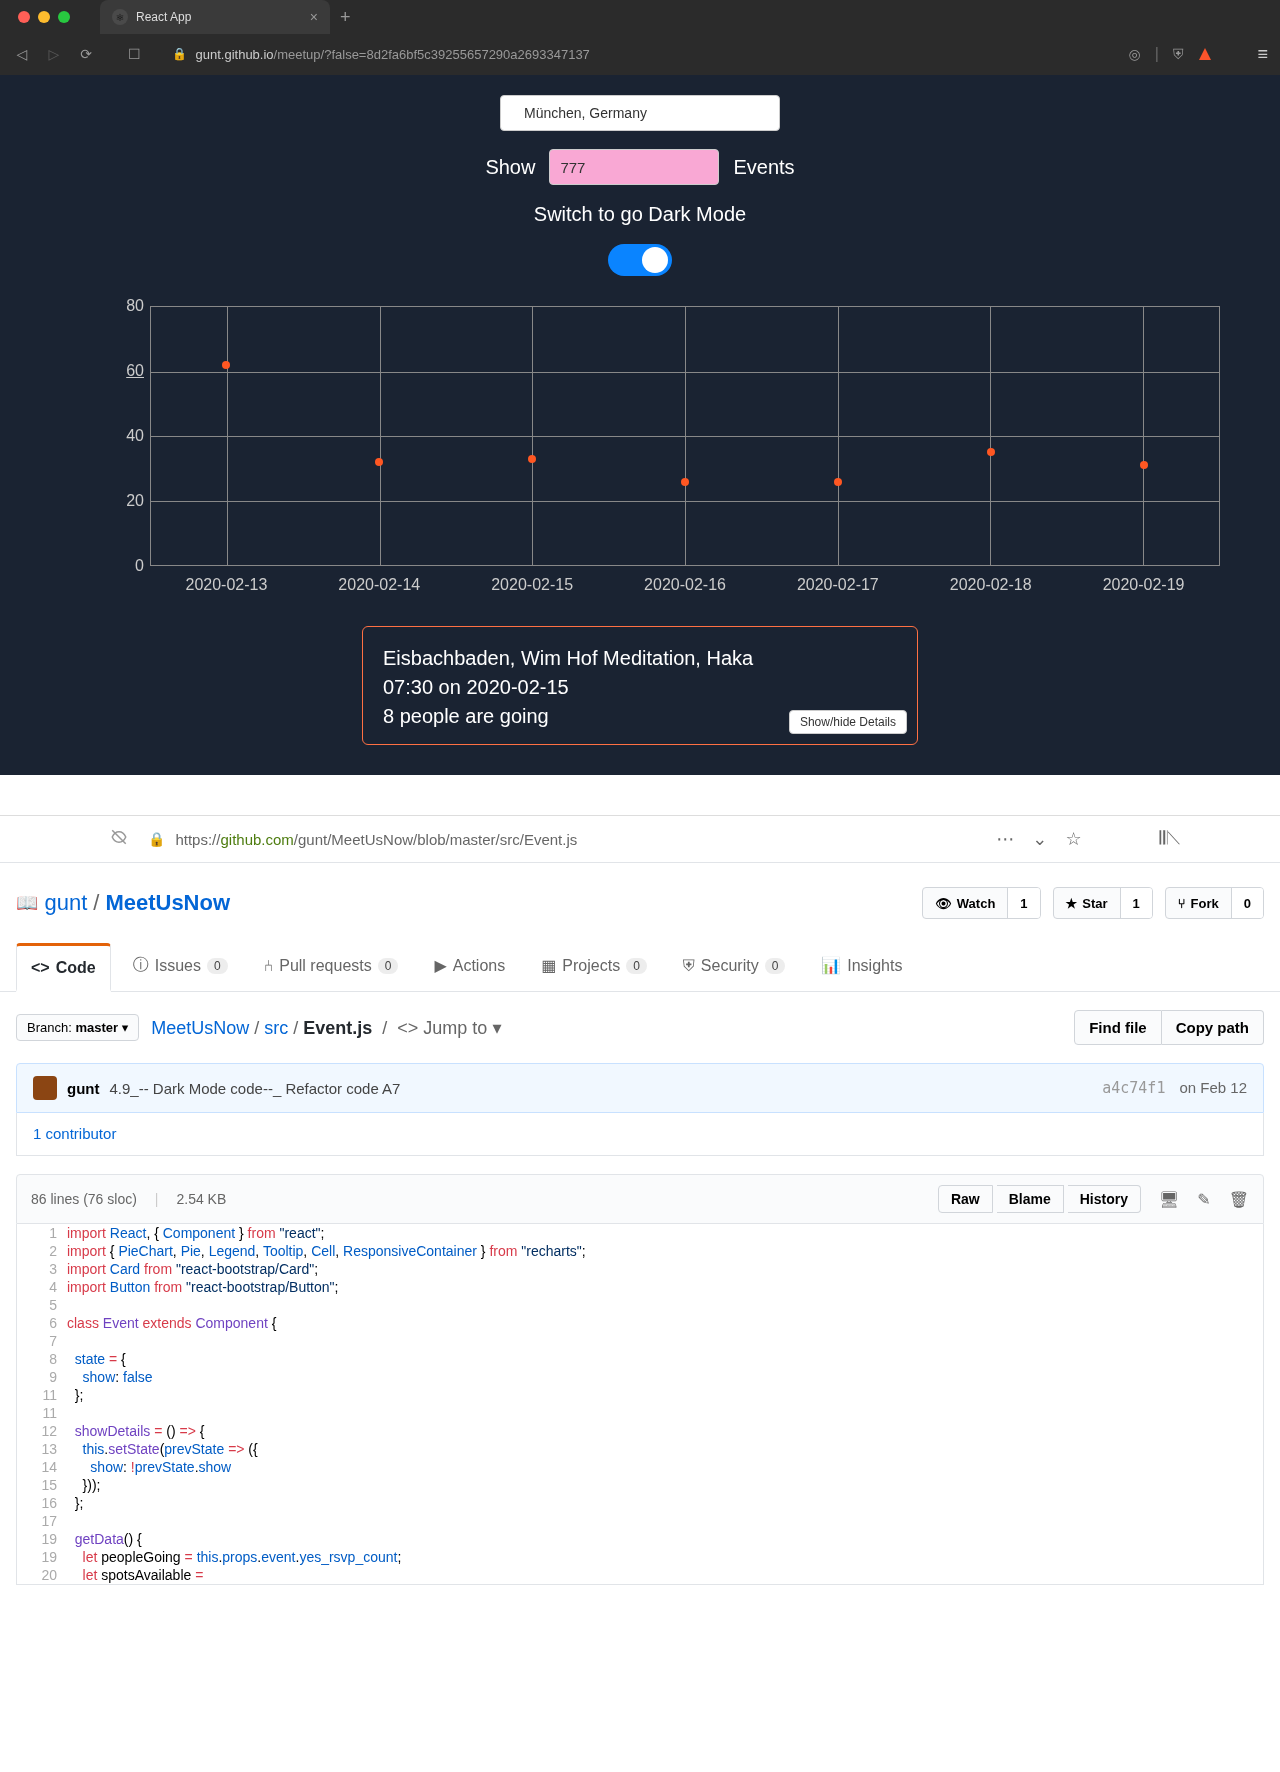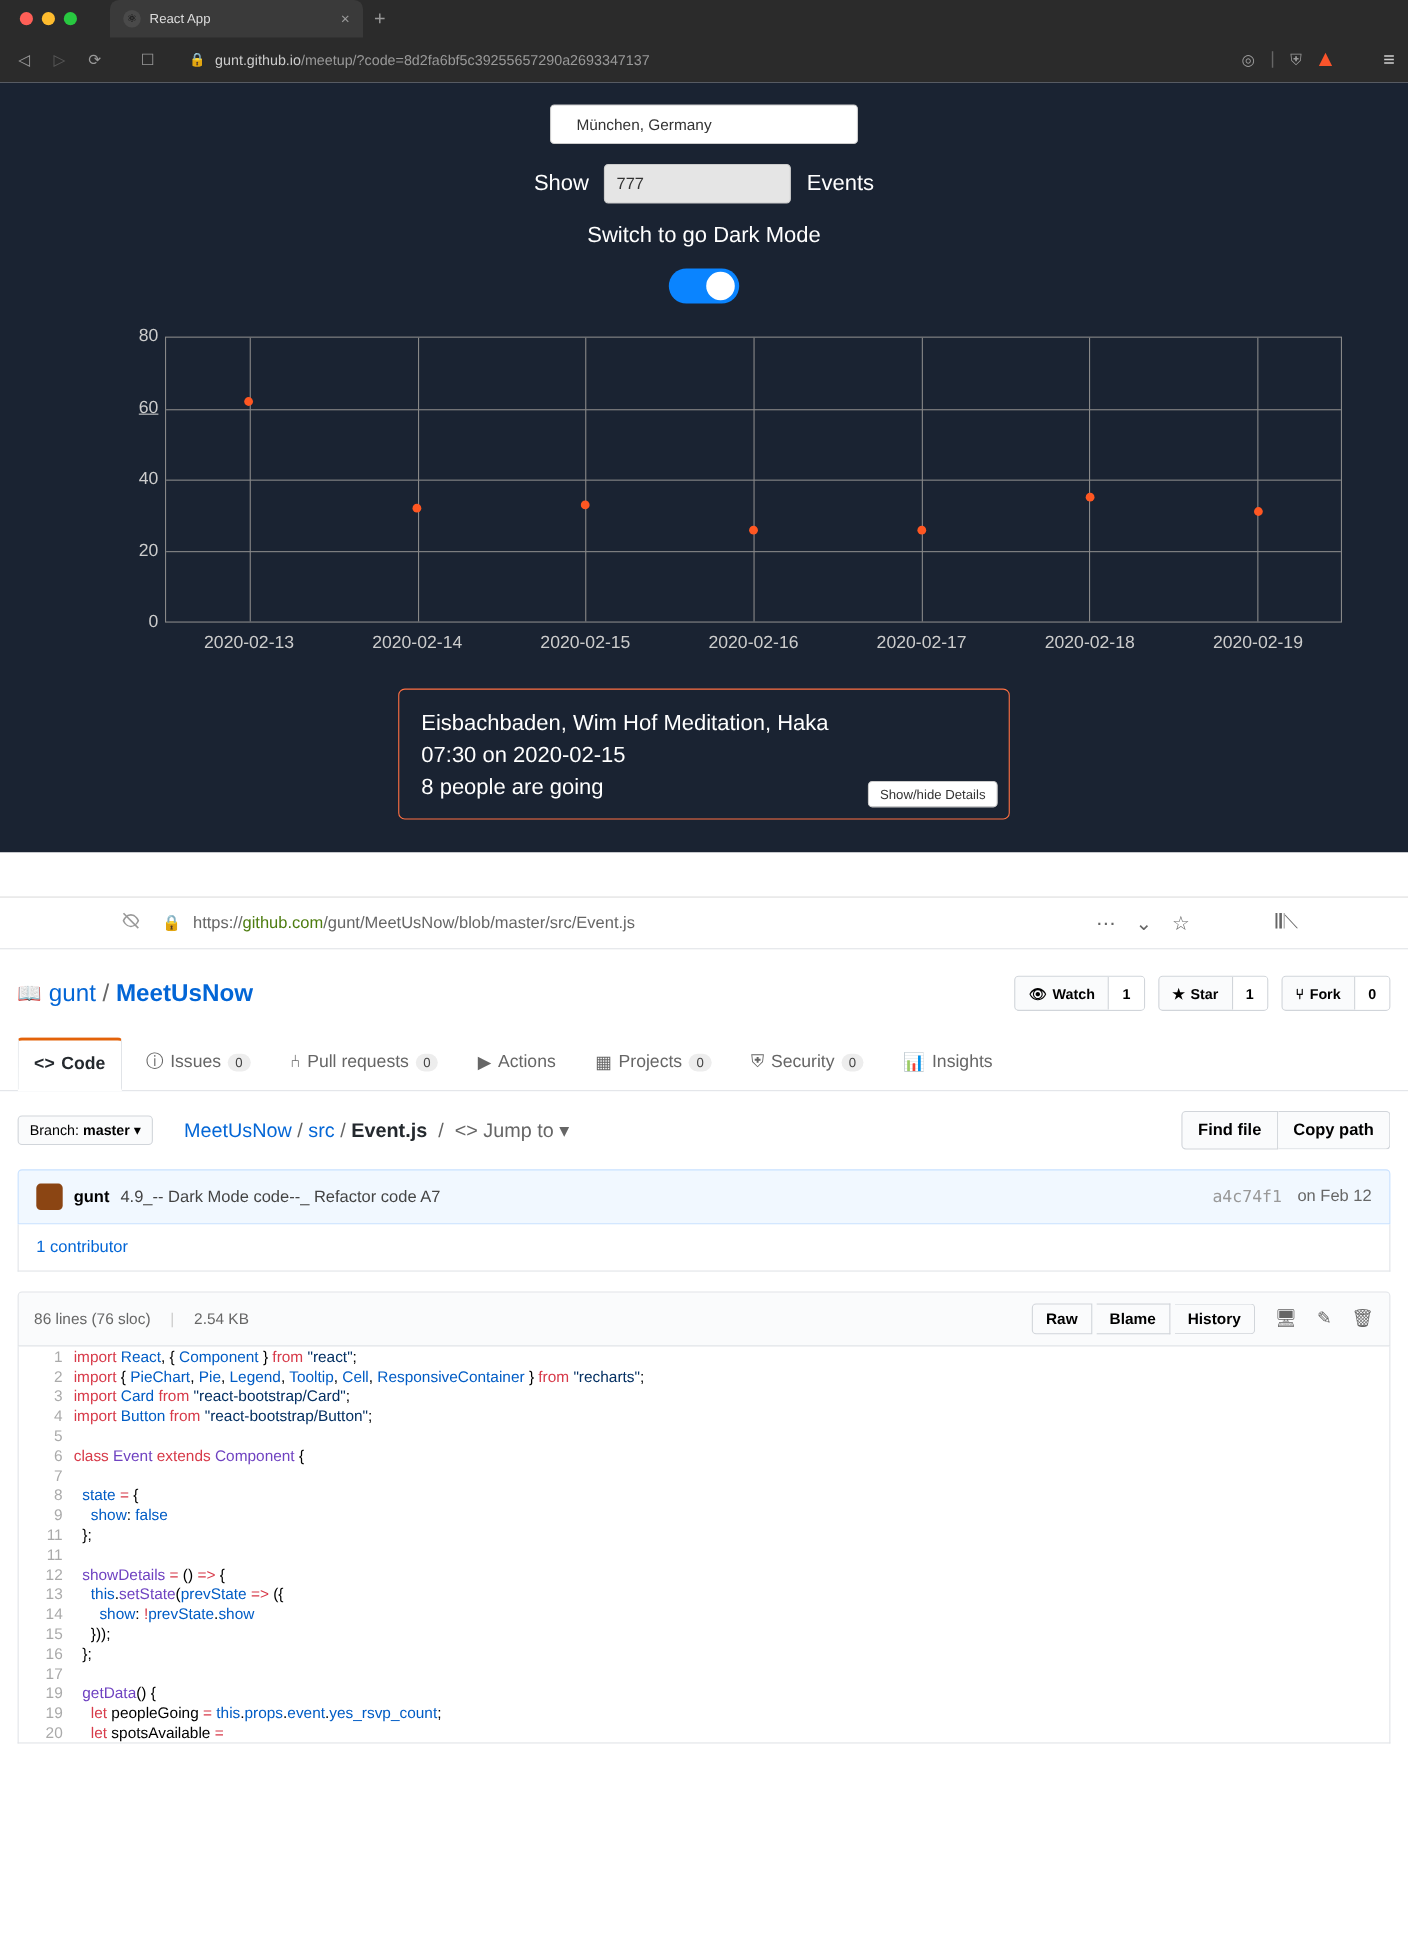--- a/index.html
+++ b/index.html
@@ -26,21 +26,21 @@
 .url-right{margin-left:auto;display:flex;gap:14px;align-items:center}
 .shield-icon,.brave-icon{color:#999;font-size:14px}
 .brave-triangle{width:16px;height:16px;display:inline-block}
 .menu-icon{color:#ccc;font-size:18px;margin-left:30px}
 
 .app-upper{background:#1a2332;padding:20px 0 0;width:1280px;height:700px;color:#fff}
 .controls{display:flex;flex-direction:column;align-items:center;gap:18px}
 .location-input{width:280px;height:36px;background:#fff;border:1px solid #ccc;border-radius:4px;padding:0 23px;color:#333;font-size:14px}
 .show-row{display:flex;align-items:center;gap:14px}
 .show-label{font-size:20px;color:#fff}
-.num-input{width:170px;height:36px;background:#e5e5e5;border:1px solid #ccc;border-radius:4px;padding:0 10px;font-size:15px;color:#333}
+.num-input{width:170px;height:36px;background:#f9a8d4;border:1px solid #ccc;border-radius:4px;padding:0 10px;font-size:15px;color:#333}
 .toggle-label{font-size:20px;color:#fff}
 .toggle{width:64px;height:32px;background:#0a84ff;border-radius:16px;position:relative;cursor:pointer}
 .toggle-knob{width:26px;height:26px;background:#fff;border-radius:50%;position:absolute;top:3px;right:4px}
 
 .chart{width:1180px;height:300px;margin:20px auto 0;position:relative}
 .chart-grid{position:absolute;left:100px;top:10px;width:1070px;height:260px;border:1px solid #888}
 .gridline{position:absolute;background:#888}
 .gl-h{width:100%;height:1px;left:0}
 .gl-v{width:1px;height:100%;top:0}
 .y-label{position:absolute;color:#ccc;font-size:16px;right:1086px;transform:translateY(-50%)}
@@ -68,21 +68,21 @@
 .gh-repo{color:#0366d6;font-weight:600}
 .gh-actions{display:flex;gap:12px}
 .gh-action-btn{display:flex;align-items:center;border:1px solid #d1d5da;border-radius:4px;overflow:hidden;background:#fafbfc;height:32px}
 .gh-action-label{padding:0 12px;font-size:13px;font-weight:600;display:flex;align-items:center;gap:5px}
 .gh-action-count{padding:0 12px;border-left:1px solid #d1d5da;font-size:13px;font-weight:600;background:#fff;height:100%;display:flex;align-items:center}
 .gh-tabs{display:flex;border-bottom:1px solid #e1e4e8;padding:0 16px;margin-top:24px;gap:8px}
 .gh-tab{padding:12px 14px;font-size:16px;color:#666;display:flex;align-items:center;gap:6px;border-bottom:3px solid transparent}
 .gh-tab.active{color:#24292e;border-top:3px solid #e36209;border-left:1px solid #e1e4e8;border-right:1px solid #e1e4e8;border-bottom:3px solid #fff;margin-bottom:-1px;border-radius:4px 4px 0 0;font-weight:600}
 .gh-tab-count{background:#ededed;color:#444;border-radius:10px;padding:1px 7px;font-size:12px}
 .gh-pathbar{padding:18px 16px;display:flex;align-items:center;justify-content:space-between}
-.gh-pathleft{display:flex;align-items:center;gap:28px}
+.gh-pathleft{display:flex;align-items:center;gap:12px}
 .branch-btn{border:1px solid #d1d5da;background:#fafbfc;border-radius:4px;padding:5px 10px;font-size:13px}
 .gh-path{font-size:18px;color:#666}
 .gh-path a{color:#0366d6}
 .gh-path .cur{color:#24292e;font-weight:600}
 .gh-pathright{display:flex}
 .path-btn{border:1px solid #d1d5da;background:#fafbfc;padding:8px 14px;font-size:15px;font-weight:600}
 .path-btn:first-child{border-radius:4px 0 0 4px}
 .path-btn:last-child{border-radius:0 4px 4px 0;border-left:none}
 .commit-box{margin:0 16px;border:1px solid #c8e1ff;border-radius:4px 4px 0 0;background:#f1f8ff;padding:12px 16px;display:flex;align-items:center;gap:10px}
 .avatar{width:24px;height:24px;border-radius:4px;background:#8b4513}
@@ -124,21 +124,21 @@
     </div>
     <span class="new-tab">+</span>
   </div>
   <div class="url-bar">
     <span class="nav-btn">◁</span>
     <span class="nav-btn disabled">▷</span>
     <span class="nav-btn">⟳</span>
     <span class="bookmark-btn">☐</span>
     <div class="url-field">
       <span class="lock-icon">🔒</span>
-      <span class="url-text"><span class="domain">gunt.github.io</span><span>/meetup/?code=8d2fa6bf5c39255657290a2693347137</span></span>
+      <span class="url-text"><span class="domain">gunt.github.io</span><span>/meetup/?false=8d2fa6bf5c39255657290a2693347137</span></span>
     </div>
     <div class="url-right">
       <span class="shield-icon">◎</span>
       <span style="color:#666">|</span>
       <span class="shield-icon">⛨</span>
       <span class="brave-triangle"><svg viewBox="0 0 16 16">
             <polygon points="8,2 14,14 2,14" fill="#fb542b"></polygon>
           </svg></span>
       <span class="menu-icon">≡</span>
     </div>

